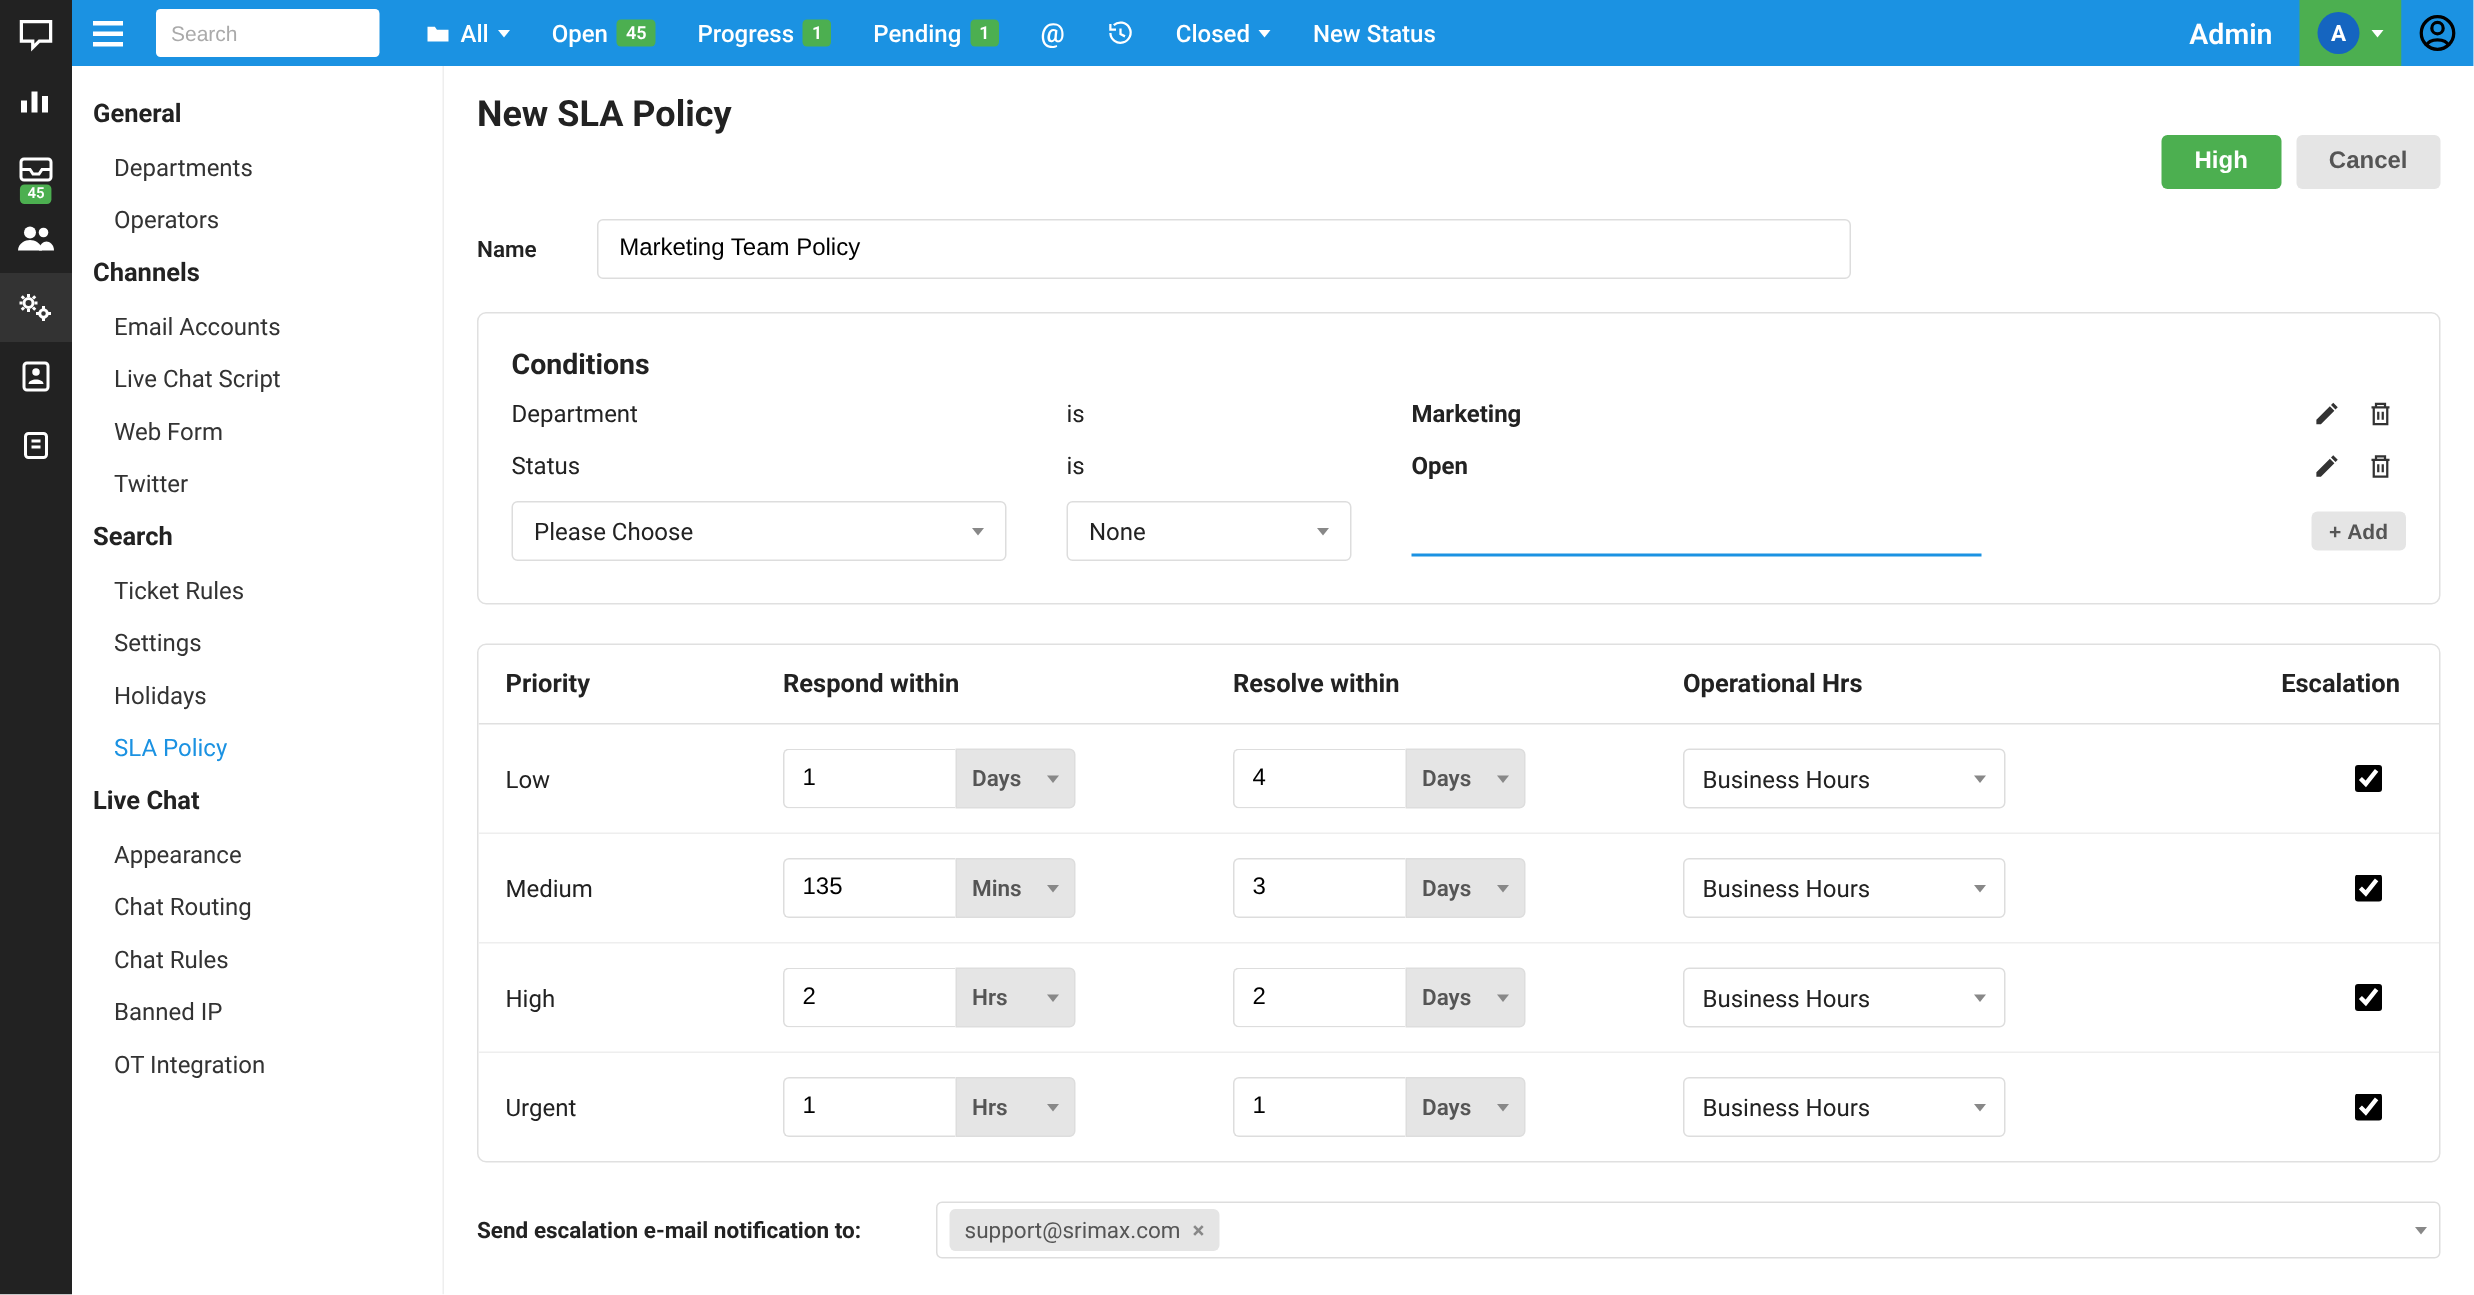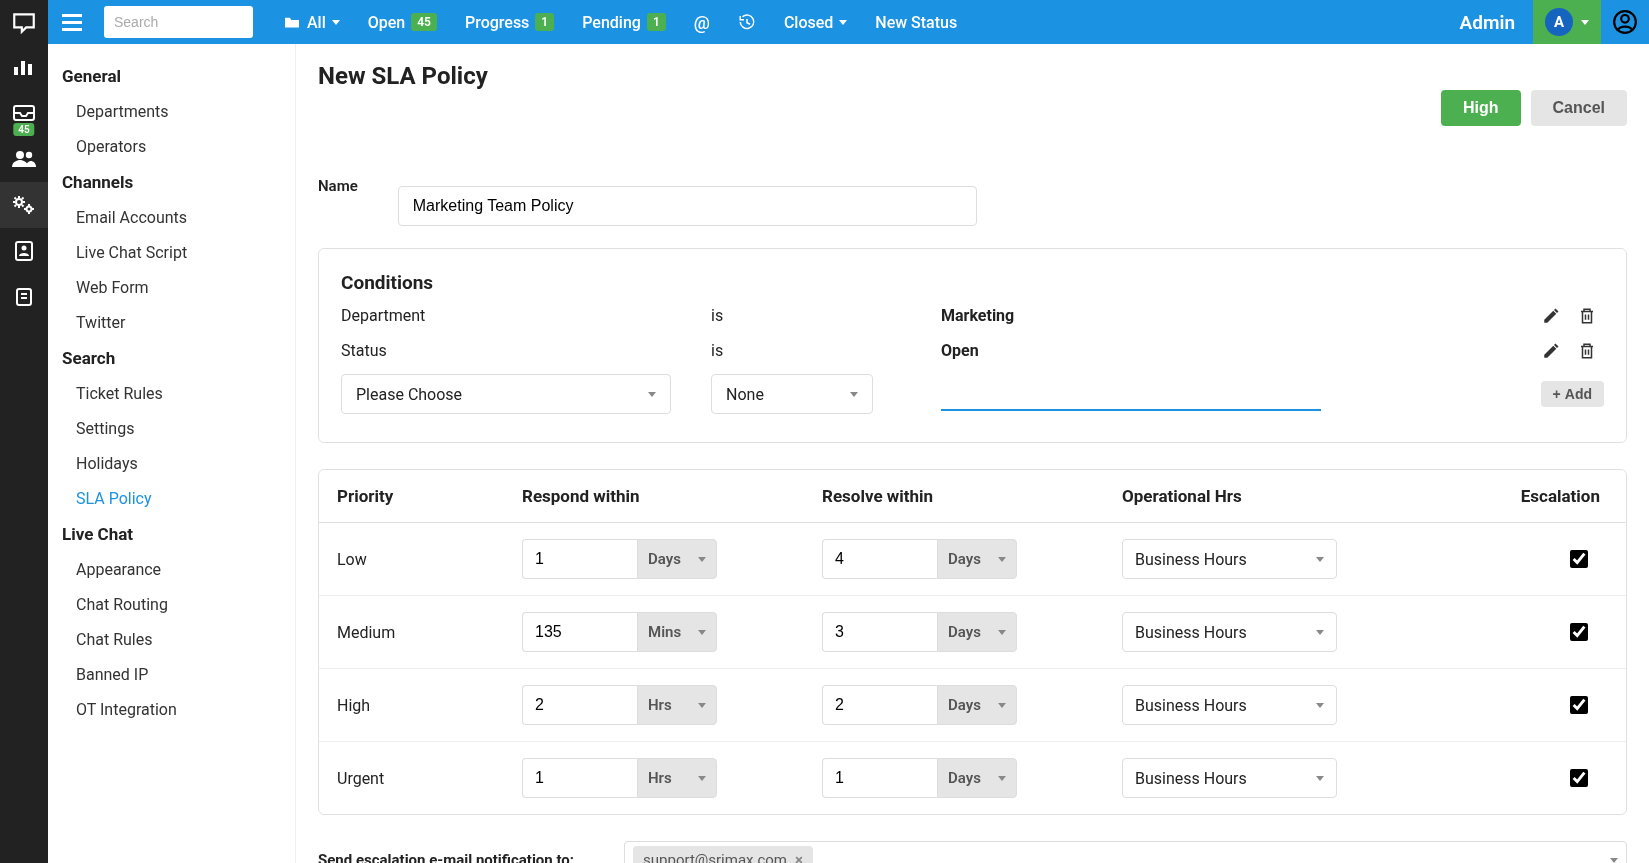--- a/index.html
+++ b/index.html
@@ -39,32 +39,32 @@
 .page-head { display: flex; margin-bottom: 20px; flex-direction: column; }
 .page-title { font-size: 24px; font-weight: 700; }
 .head-actions { margin-left: auto; display: flex; gap: 10px; }
 .btn { padding: 9px 22px; border-radius: 4px; border: none; font-size: 16px; font-weight: 600; cursor: pointer; }
 .btn-save { background: #4caf50; color: #fff; }
 .btn-cancel { background: #e5e5e5; color: #555; }
 .btn-add { background: #e5e5e5; color: #555; padding: 5px 12px; font-size: 14px; display: inline-flex; align-items: center; gap: 4px; }
 
 .name-row { display: flex; align-items: center; gap: 40px; margin-bottom: 22px; }
 .name-row label { font-size: 15px; font-weight: 600; }
-.text-input { height: 40px; border: 1px solid #ddd; border-radius: 4px; padding: 0 14px; font-size: 16px; width: 579px; margin-top: 40px; }
+.text-input { height: 40px; border: 1px solid #ddd; border-radius: 4px; padding: 0 14px; font-size: 16px; width: 836px; }
 
 .panel { border: 1px solid #e0e0e0; border-radius: 6px; padding: 22px 22px 28px 22px; margin-bottom: 26px; }
 .panel-title { font-size: 19px; font-weight: 700; margin-bottom: 4px; }
 .cond-row { display: grid; grid-template-columns: 370px 230px 1fr 100px; align-items: center; padding: 8px 0; font-size: 16px; }
 .cond-val { font-weight: 700; }
 .cond-actions { display: flex; gap: 18px; justify-content: flex-end; padding-right: 8px;}
 .icon-btn { cursor: pointer; color: #333; }
 
 .cond-input-row { display: grid; grid-template-columns: 370px 230px 1fr 100px; align-items: center; padding-top: 6px; gap: 0; }
 .select-box { height: 40px; border: 1px solid #ddd; border-radius: 4px; padding: 0 14px; font-size: 16px; display: flex; align-items: center; justify-content: space-between; cursor: pointer; background: #fff; width: 330px; }
-.select-box.small { width: 162px; }
+.select-box.small { width: 190px; }
 .underline-input { border: none; border-bottom: 2px solid #1b92e2; height: 34px; width: 380px; background: transparent; outline: none; font-size: 15px; }
 .add-cell { display: flex; justify-content: flex-end; }
 
 .priority-table { border: 1px solid #e0e0e0; border-radius: 6px; overflow: hidden; }
 .pt-head, .pt-row { display: grid; grid-template-columns: 185px 300px 300px 300px 1fr; align-items: center; padding: 16px 18px; }
 .pt-head { font-size: 17px; font-weight: 700; border-bottom: 1px solid #e0e0e0; }
 .pt-row { border-top: 1px solid #eee; font-size: 16px; }
 .pt-row:first-of-type { border-top: none; }
 .combo { display: flex; align-items: center; }
 .combo input { width: 115px; height: 40px; border: 1px solid #ddd; border-right: none; border-radius: 4px 0 0 4px; padding: 0 12px; font-size: 16px; }

